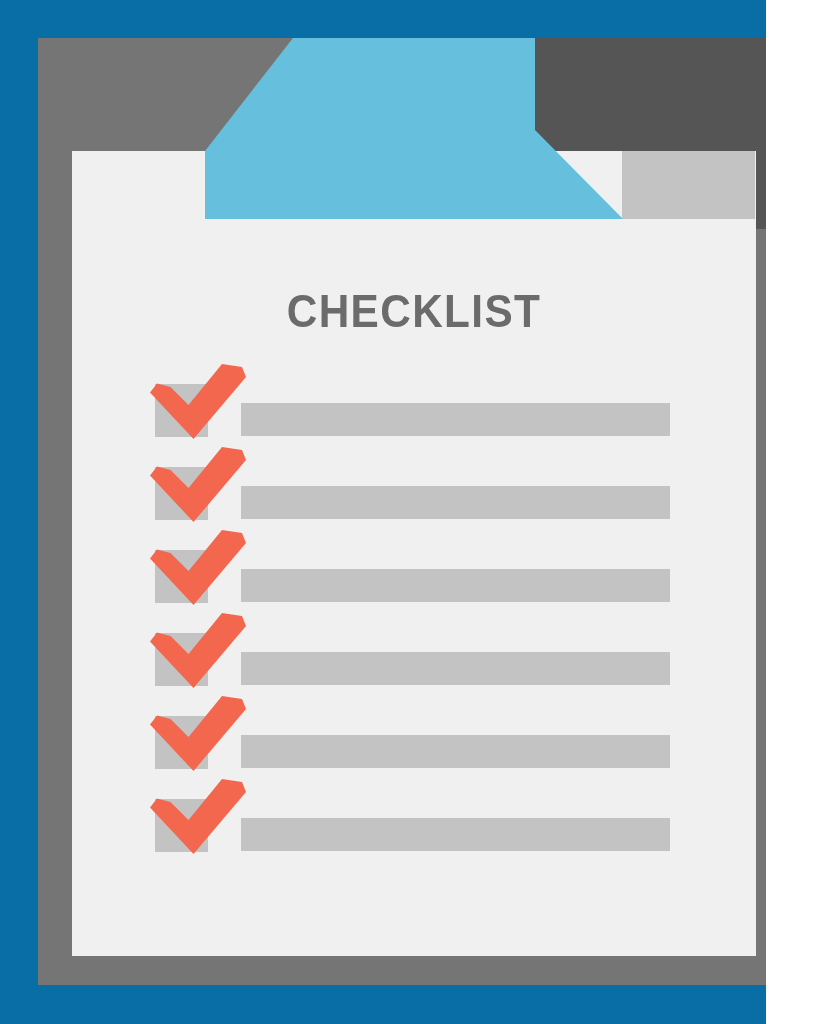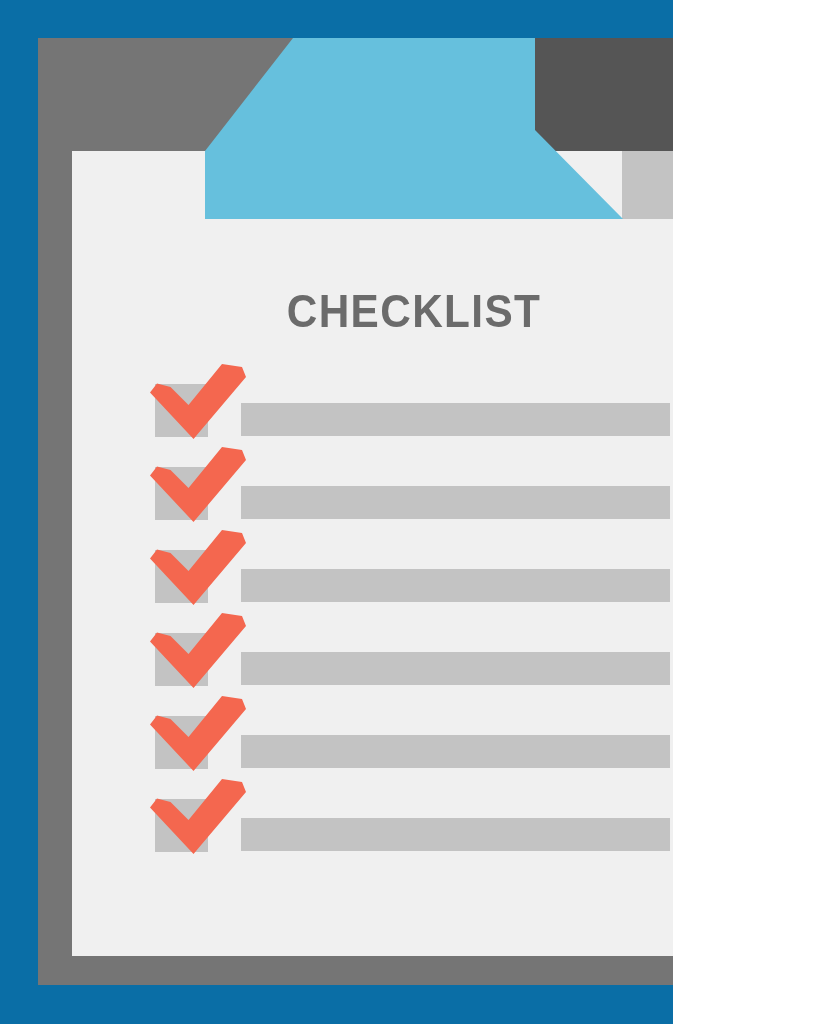--- a/index.html
+++ b/index.html
@@ -2,21 +2,21 @@
 <html><head>
 <meta charset="utf-8">
 <style>
   html, body {
     margin: 0;
     padding: 0;
     background: #ffffff;
   }
   #stage {
     position: relative;
-    width: 673px;
+    width: 766px;
     height: 1024px;
     overflow: hidden;
     font-family: "Liberation Sans", sans-serif;
   }
   
   .bg-blue {
     position: absolute;
     left: 0; top: 0;
     width: 826px; height: 1024px;
     background: #0a6ea6;

